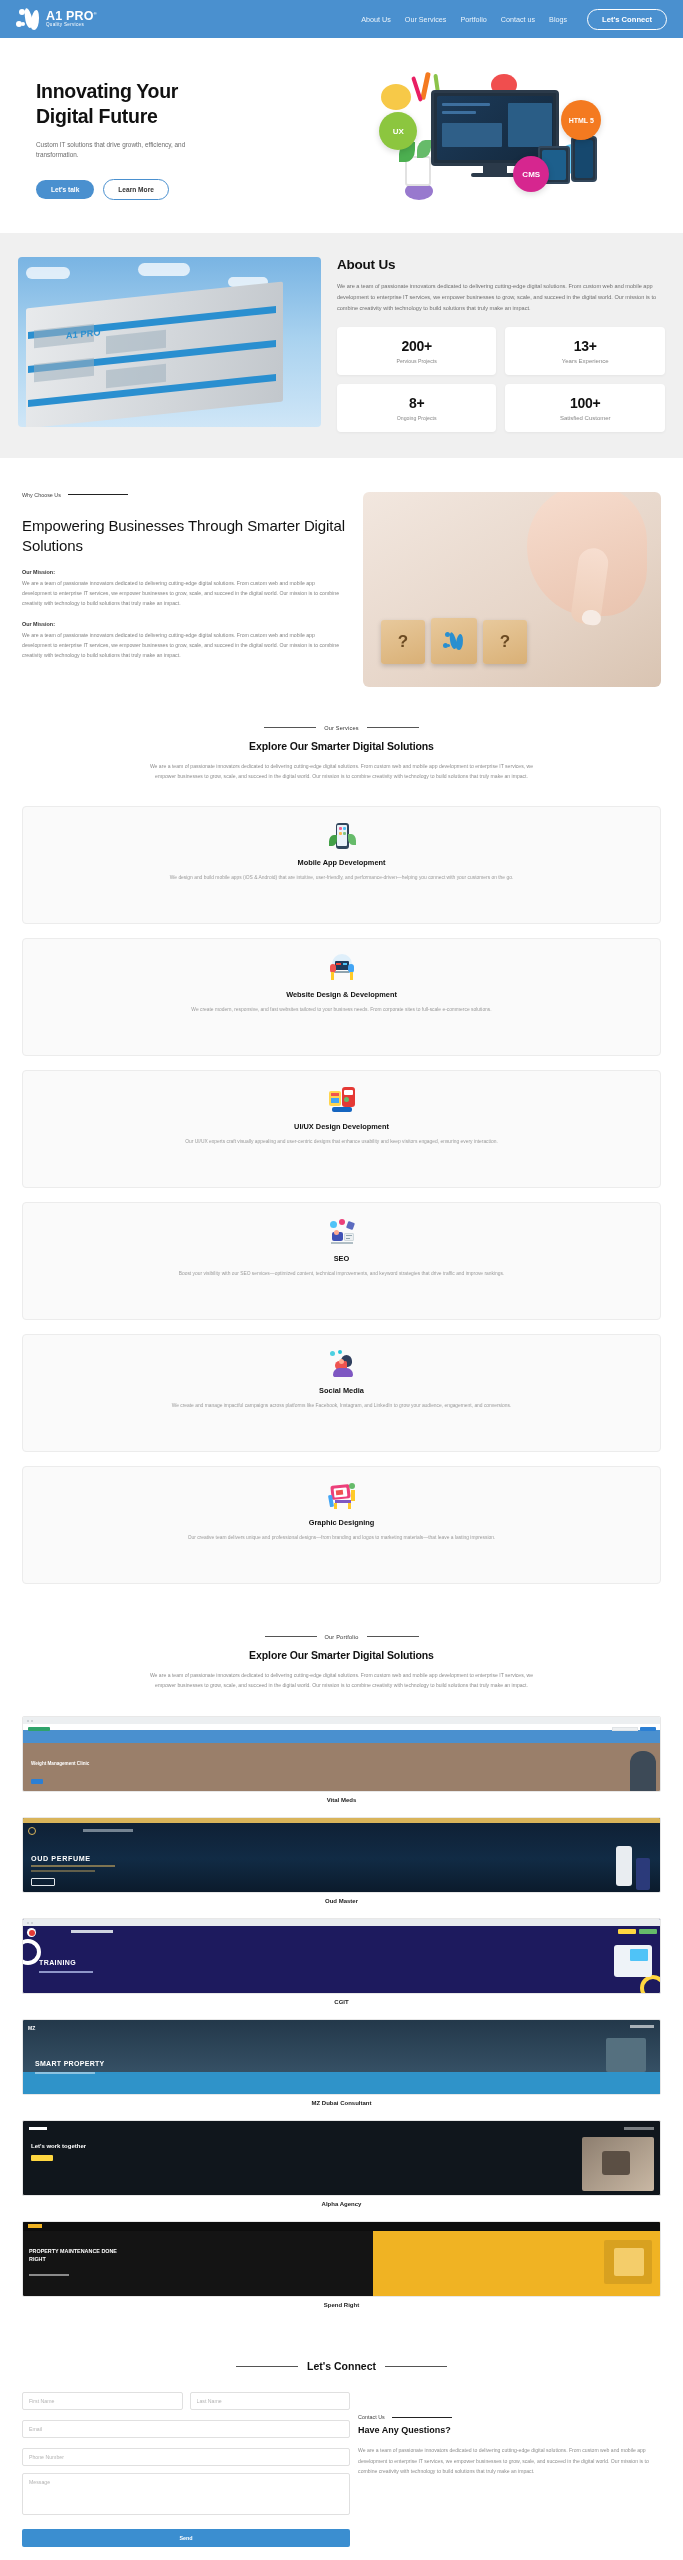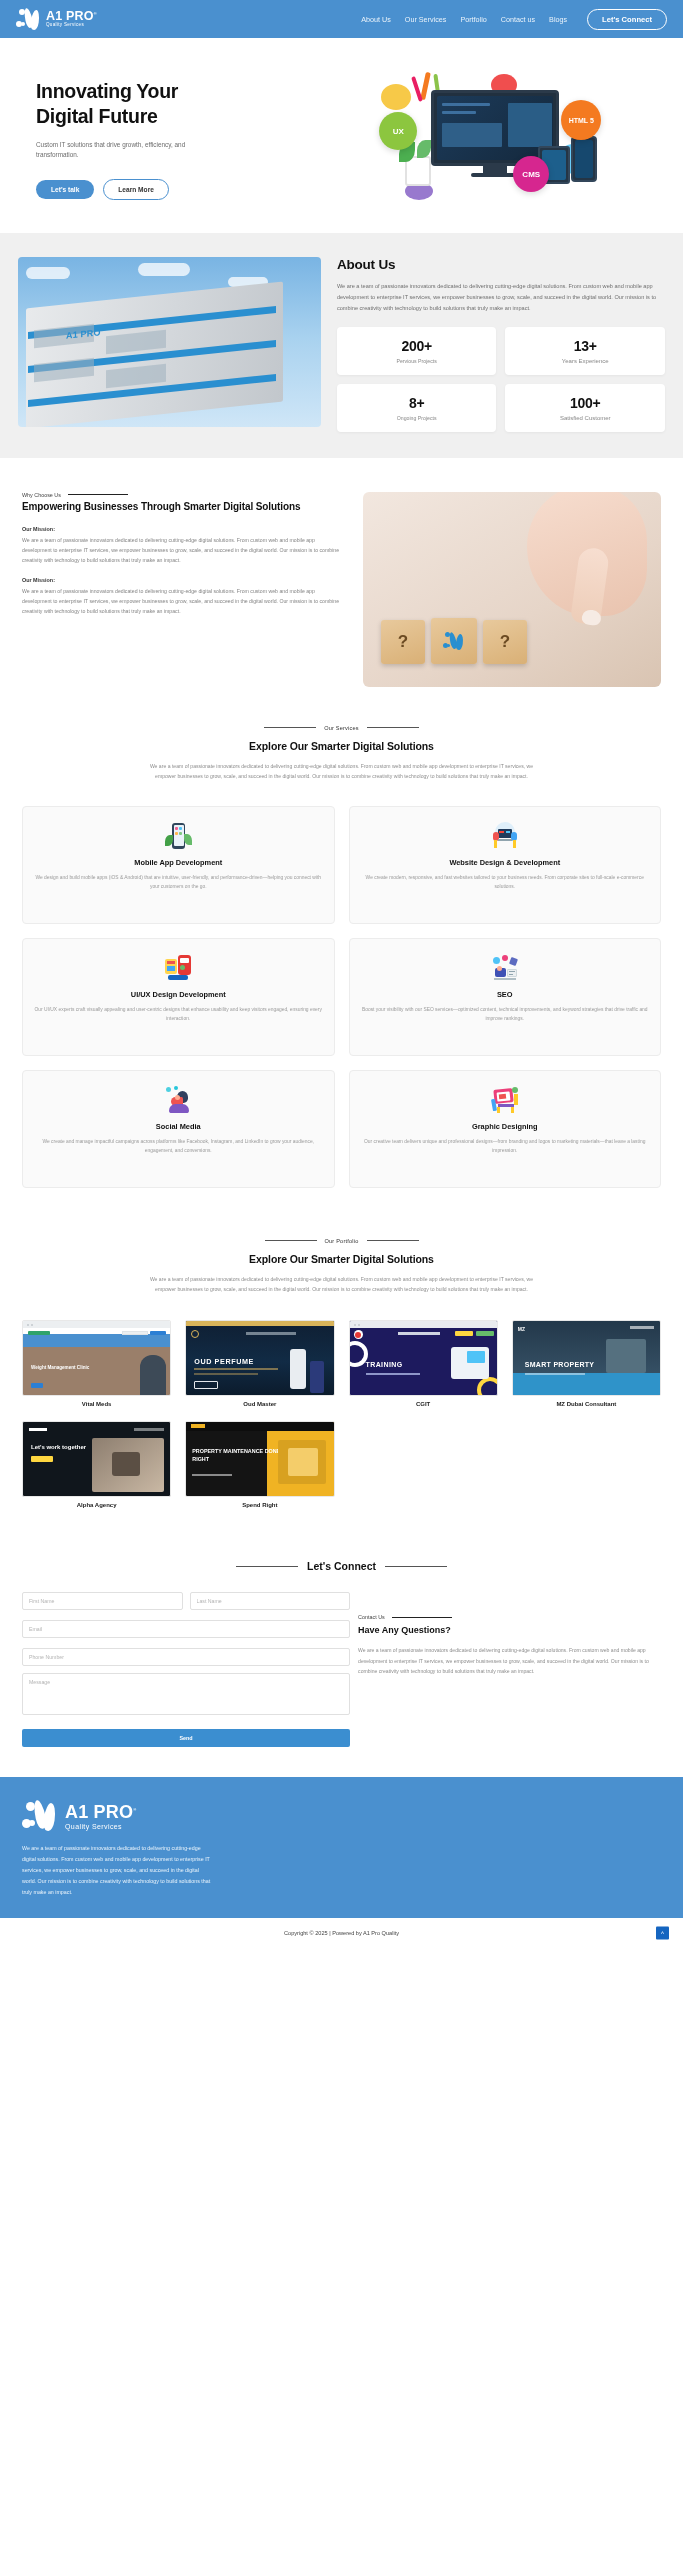--- a/index.html
+++ b/index.html
@@ -147,21 +147,21 @@
   .stat-label { margin-top:4px; font-size:5.2px; color:#888; }
   .stat.wide-label .stat-label { font-size:6px; }
 
   
   .why { display:flex; padding:34px 22px 30px 22px; gap:18px; background:#fff; align-items:flex-start;}
   .why-left { width:52%; }
   .eyebrow-row { display:flex; align-items:center; gap:7px; }
   .eyebrow { font-size:5.4px; color:#444; white-space:nowrap;}
   .eyebrow-line { height:1px; background:#222; width:60px; }
   .why-title {
-    margin-top:2px; font-size:10px; font-weight:700; line-height:1.38; color:#111; letter-spacing:-.1px;
+    margin-top:18px; font-size:15px; font-weight:400; line-height:1.38; color:#111; letter-spacing:-.1px;
   }
   .why-block { margin-top:12px; }
   .why-h { font-size:5.4px; font-weight:700; color:#333; }
   .why-p { margin-top:3px; font-size:5.2px; color:#858585; line-height:1.95; }
   .why-right { width:48%; }
   .why-img {
     width:100%; height:195px; border-radius:6px; position:relative; overflow:hidden;
     background:linear-gradient(150deg,#f2e7df 0%,#e6d5c8 60%,#d9c4b2 100%);
   }
   .hand {
@@ -192,34 +192,34 @@
   .services { background:#fff; padding:8px 22px 34px 22px; }
   .sec-head { text-align:center; }
   .sec-eyebrow-row { display:flex; align-items:center; justify-content:center; gap:8px; }
   .sec-eyebrow { font-size:5.6px; color:#333; letter-spacing:.2px; }
   .sec-line { height:1px; background:#555; width:52px; }
   .sec-title { margin-top:9px; font-size:10.5px; font-weight:700; color:#111; letter-spacing:-.1px;}
   .sec-desc {
     margin:9px auto 0; max-width:390px; font-size:5.1px; color:#8d8d8d; line-height:2.05; text-align:center;
   }
   .svc-grid {
-    margin-top:24px; display:grid; grid-template-columns:repeat(2,1fr); gap:14px;
+    margin-top:24px; display:grid; grid-template-columns:repeat(1,1fr); gap:14px;
   }
   .svc-card {
     background:#fafafa; border:1px solid #ececec; border-radius:4px;
     padding:14px 10px 16px; text-align:center; min-height:118px;
     display:flex; flex-direction:column; align-items:center;
   }
   .svc-icon { width:30px; height:30px; position:relative; margin-bottom:7px; }
   .svc-name { font-size:7.4px; font-weight:700; color:#111; line-height:1.38; }
   .svc-desc { margin-top:5px; font-size:4.9px; color:#9a9a9a; line-height:1.95; }
 
   
   .portfolio { background:#fff; padding:16px 22px 30px; }
-  .pf-grid { margin-top:26px; display:grid; grid-template-columns:repeat(4,1fr); gap:14px 14px; }
+  .pf-grid { margin-top:26px; display:grid; grid-template-columns:repeat(1,1fr); gap:14px 14px; }
   .pf-item { }
   .pf-thumb {
     width:100%; height:76px; border-radius:2px; overflow:hidden; position:relative;
     border:1px solid #e8e8e8; background:#ddd;
   }
   .pf-cap { margin-top:5px; text-align:center; font-size:6px; font-weight:600; color:#222; }
   .pf-bar { position:absolute; left:0; right:0; top:0; height:7px; background:#eceff1; }
   .pf-dot { position:absolute; top:2.5px; width:2px; height:2px; border-radius:50%; background:#c3c8cc;}
 
   

